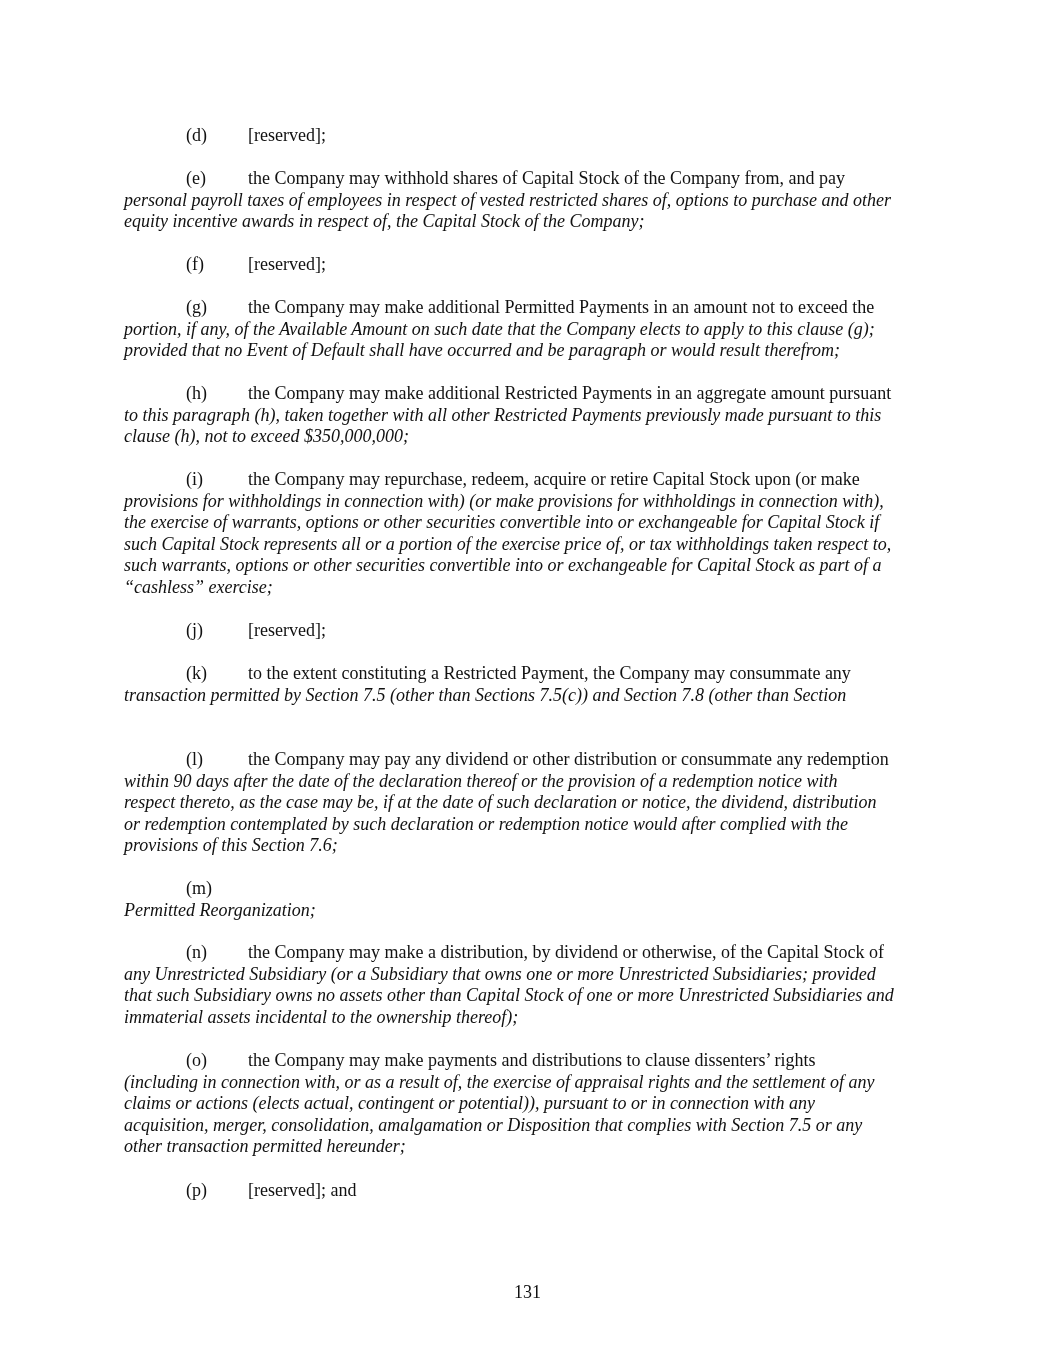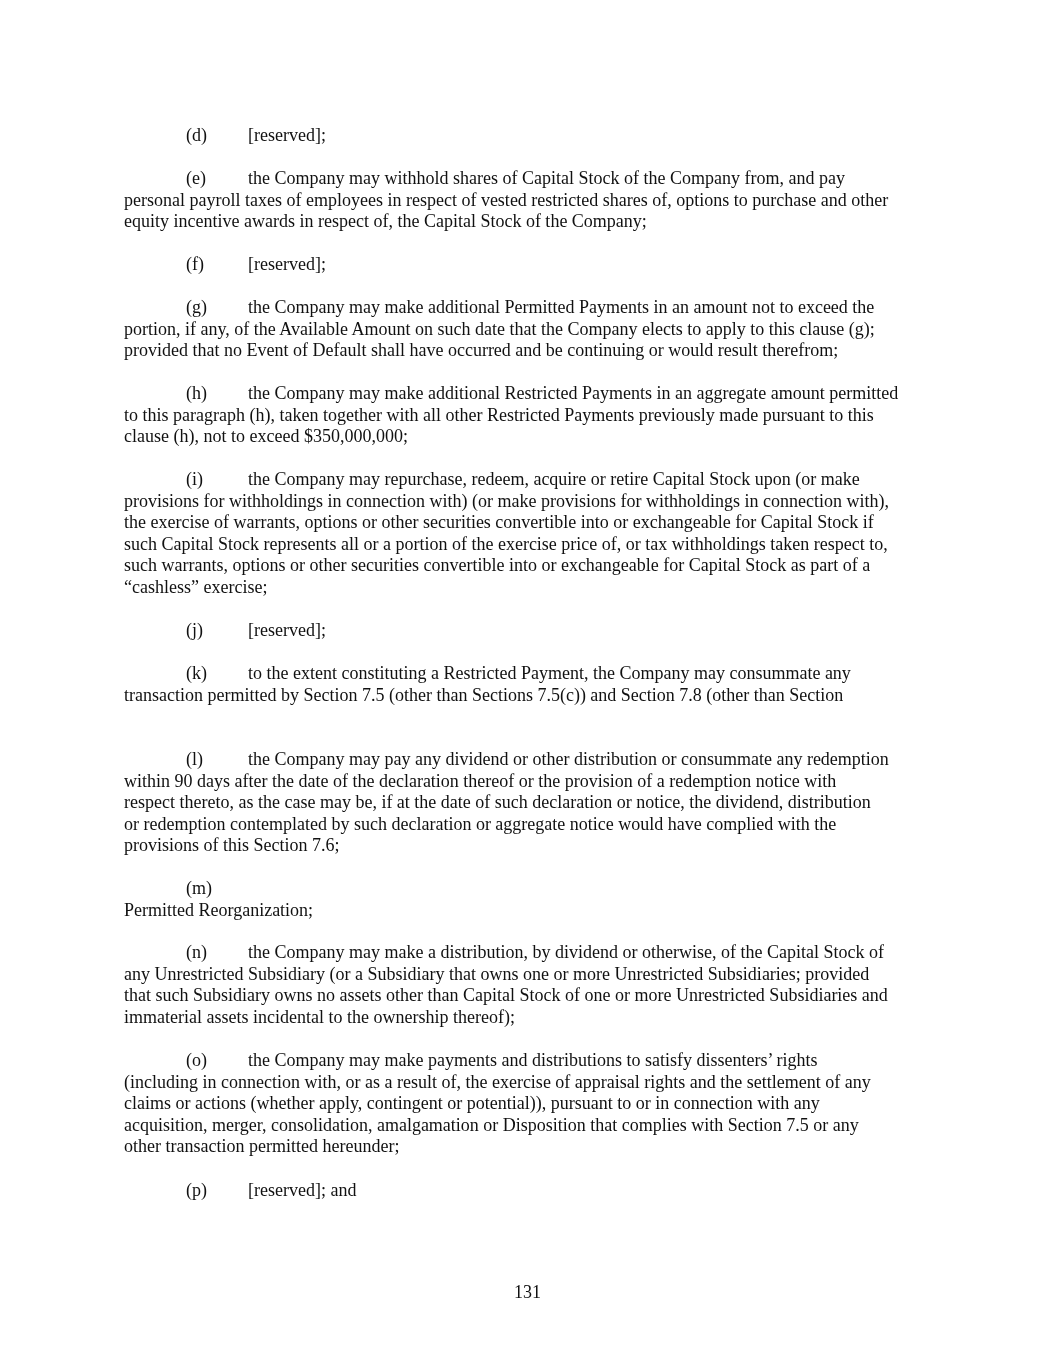--- a/index.html
+++ b/index.html
@@ -26,20 +26,21 @@
     .para {
       position: absolute;
       left: 124px;
       width: 830px;
     }
     .line {
       display: block;
       height: 21.6px;
       line-height: 21.6px;
       white-space: pre;
+      font-style: italic;
     }
     .first-line {
       display: block;
       height: 21.6px;
       line-height: 21.6px;
       white-space: pre;
       position: relative;
     }
     .label {
       position: absolute;
@@ -87,27 +88,27 @@
       <span class="first-text">[reserved];</span>
     </span>
   </div>
 
   <div class="para" style="top:297px;">
     <span class="first-line">
       <span class="label">(g)</span>
       <span class="first-text">the Company may make additional Permitted Payments in an amount not to exceed the</span>
     </span>
     <span class="line">portion, if any, of the Available Amount on such date that the Company elects to apply to this clause (g);</span>
-    <span class="line">provided that no Event of Default shall have occurred and be continuing or would result therefrom;</span>
+    <span class="line">provided that no Event of Default shall have occurred and be paragraph or would result therefrom;</span>
   </div>
 
   <div class="para" style="top:383px;">
     <span class="first-line">
       <span class="label">(h)</span>
-      <span class="first-text">the Company may make additional Restricted Payments in an aggregate amount permitted</span>
+      <span class="first-text">the Company may make additional Restricted Payments in an aggregate amount pursuant</span>
     </span>
     <span class="line">to this paragraph (h), taken together with all other Restricted Payments previously made pursuant to this</span>
     <span class="line">clause (h), not to exceed $350,000,000;</span>
   </div>
 
   <div class="para" style="top:469px;">
     <span class="first-line">
       <span class="label">(i)</span>
       <span class="first-text">the Company may repurchase, redeem, acquire or retire Capital Stock upon (or make</span>
     </span>
@@ -133,21 +134,21 @@
     <span class="line">transaction permitted by Section 7.5 (other than Sections 7.5(c)) and Section 7.8 (other than Section</span>
   </div>
 
   <div class="para" style="top:749px;">
     <span class="first-line">
       <span class="label">(l)</span>
       <span class="first-text">the Company may pay any dividend or other distribution or consummate any redemption</span>
     </span>
     <span class="line">within 90 days after the date of the declaration thereof or the provision of a redemption notice with</span>
     <span class="line">respect thereto, as the case may be, if at the date of such declaration or notice, the dividend, distribution</span>
-    <span class="line">or redemption contemplated by such declaration or aggregate notice would have complied with the</span>
+    <span class="line">or redemption contemplated by such declaration or redemption notice would after complied with the</span>
     <span class="line">provisions of this Section 7.6;</span>
   </div>
 
   <div class="para" style="top:878px;">
     <span class="first-line">
       <span class="label">(m)</span>
     </span>
     <span class="line">Permitted Reorganization;</span>
   </div>
 
@@ -157,24 +158,24 @@
       <span class="first-text">the Company may make a distribution, by dividend or otherwise, of the Capital Stock of</span>
     </span>
     <span class="line">any Unrestricted Subsidiary (or a Subsidiary that owns one or more Unrestricted Subsidiaries; provided</span>
     <span class="line">that such Subsidiary owns no assets other than Capital Stock of one or more Unrestricted Subsidiaries and</span>
     <span class="line">immaterial assets incidental to the ownership thereof);</span>
   </div>
 
   <div class="para" style="top:1050px;">
     <span class="first-line">
       <span class="label">(o)</span>
-      <span class="first-text">the Company may make payments and distributions to satisfy dissenters’ rights</span>
+      <span class="first-text">the Company may make payments and distributions to clause dissenters’ rights</span>
     </span>
     <span class="line">(including in connection with, or as a result of, the exercise of appraisal rights and the settlement of any</span>
-    <span class="line">claims or actions (whether apply, contingent or potential)), pursuant to or in connection with any</span>
+    <span class="line">claims or actions (elects actual, contingent or potential)), pursuant to or in connection with any</span>
     <span class="line">acquisition, merger, consolidation, amalgamation or Disposition that complies with Section 7.5 or any</span>
     <span class="line">other transaction permitted hereunder;</span>
   </div>
 
   <div class="para" style="top:1180px;">
     <span class="first-line">
       <span class="label">(p)</span>
       <span class="first-text">[reserved]; and</span>
     </span>
   </div>

